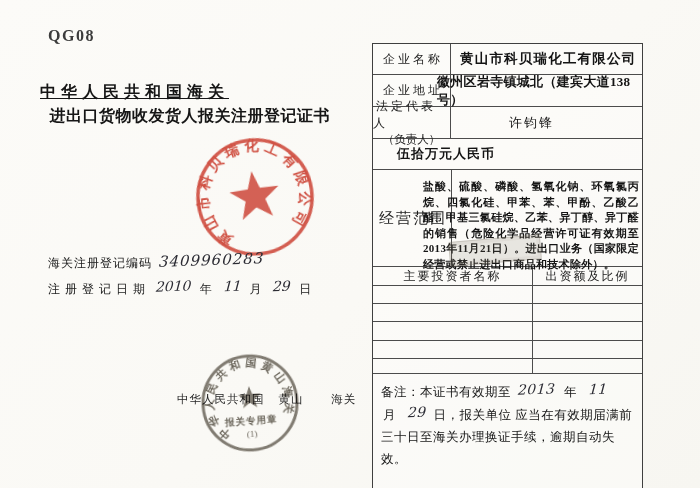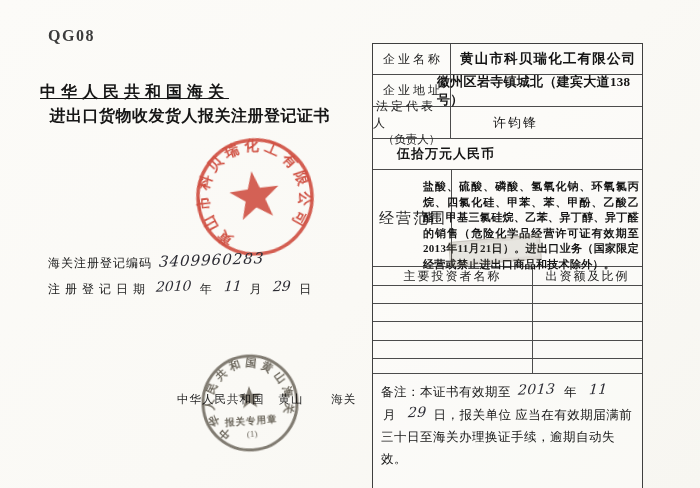--- a/index.html
+++ b/index.html
@@ -37,21 +37,21 @@
   .trow{position:relative;display:flex;align-items:center;border-bottom:1px solid #4c4c4c;box-sizing:border-box;}
   .tlabel{width:78px;flex:0 0 78px;align-self:stretch;display:flex;flex-direction:column;
           align-items:center;justify-content:center;border-right:1px solid #4c4c4c;
           box-sizing:border-box;font-size:12px;letter-spacing:3px;text-indent:3px;color:#1d1d1d;}
   .tlabel .sub{font-size:11.5px;letter-spacing:0;text-indent:0;}
   .tvalue{flex:1;font-size:13px;color:#141414;}
   .v-company{font-weight:700;padding-left:9px;letter-spacing:1.2px;font-size:13.5px;}
   .v-addr{font-weight:700;font-size:13px;margin-left:-14px;letter-spacing:0.3px;}
   .v-name{font-weight:400;padding-left:42px;letter-spacing:2px;}
   .v-capital{font-weight:700;padding-left:24px;letter-spacing:1px;}
-  .r1{height:31px;} .r2{height:32px;} .r3{height:32px;} .r4{height:31px;} .r5{height:97px;}
+  .r1{height:31px;} .r2{height:32px;} .r3{height:32px;gap:16px;} .r4{height:31px;} .r5{height:97px;}
   .colline{position:absolute;left:78px;top:0;bottom:0;width:1px;background:#4c4c4c;}
   .scope-label{position:absolute;left:4px;top:50%;transform:translateY(-50%);width:72px;
                font-size:15px;letter-spacing:2px;color:#1d1d1d;text-align:center;}
   .scope-text{position:absolute;left:50px;top:9px;width:216px;font-size:11px;line-height:15.5px;
               font-weight:700;color:#141414;letter-spacing:0.3px;text-align:justify;}
   .faint-stamp{position:absolute;left:76px;top:68px;width:90px;height:23px;transform:rotate(-5deg);
                background:rgba(125,118,100,.16);border:1px solid rgba(110,104,88,.28);
                border-radius:2px;filter:blur(.6px);
                box-shadow:inset 0 0 0 3px rgba(125,118,100,.07);}
   .inv-header{height:19px;display:flex;border-bottom:1px solid #4c4c4c;box-sizing:border-box;}

